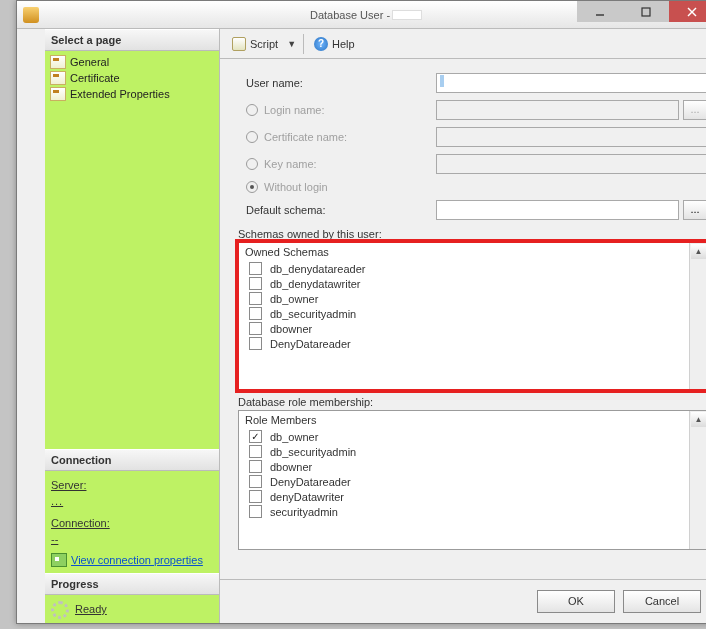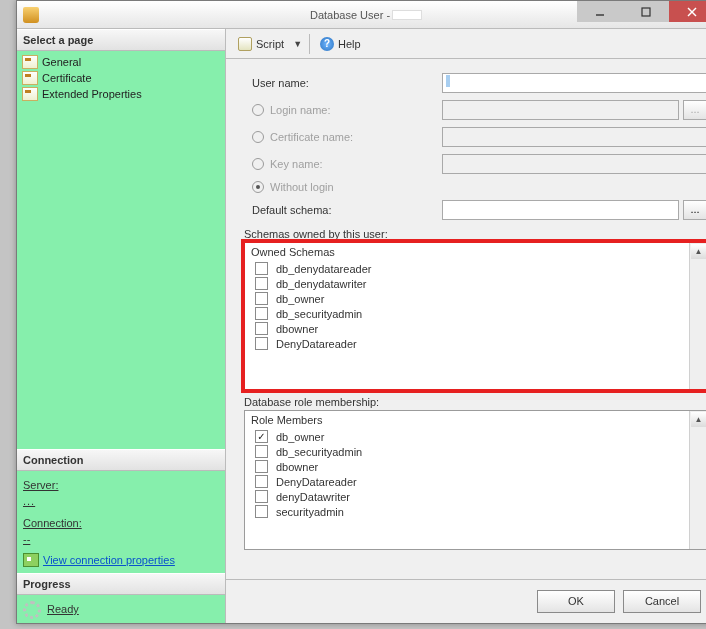--- a/index.html
+++ b/index.html
@@ -8,21 +8,21 @@
 .titlebar { height: 28px; background: linear-gradient(#fff,#e6e6e6); border-bottom: 1px solid #bbb; display: flex; align-items: center; position: relative; }
 .titlebar .db-icon { width: 16px; height: 16px; margin-left: 6px; background: linear-gradient(#f8d070,#d09020); border-radius: 2px 2px 3px 3px; }
 .titlebar .title-text { position: absolute; left: 50%; transform: translateX(-50%); color: #555; font-size: 12px; }
 .title-caption { display:inline-flex; align-items:center; gap:2px; }
 .title-smudge { display:inline-block; width:30px; height:10px; background:#fff; border:1px solid #ddd; }
 .winbtns { position: absolute; right: 0; top: 0; display: flex; }
 .winbtn { width: 46px; height: 21px; display: flex; align-items: center; justify-content: center; color: #333; background:#c9c9c9; }
 .winbtn.close { background: #c8504f; color: #fff; }
 .winbtn svg { width: 10px; height: 10px; }
 .body { display: flex; height: calc(100% - 28px); }
-.leftcol { width: 209px; border-right: 1px solid #bbb; display: flex; flex-direction: column; background:#86efac; }
+.leftcol { width: 175px; border-right: 1px solid #bbb; display: flex; flex-direction: column; background:#bef264;margin-left:28px; }
 .panehead { background: linear-gradient(#f7f7f7,#e2e2e2); border-top: 1px solid #fff; border-bottom: 1px solid #bbb; padding: 4px 6px; font-weight: bold; color:#333; }
 .navlist { padding: 3px 3px 6px 3px; }
 .navitem { display: flex; align-items: center; gap: 4px; padding: 1px 2px; color:#222; }
 .pgicon { width: 16px; height: 14px; background: linear-gradient(#fff,#f0f0d0); border:1px solid #c9b060; position:relative; }
 .pgicon::after { content:""; position:absolute; left:2px; top:2px; width:6px; height:3px; background:#c08020; }
 .connection-block { padding: 6px 6px 4px 6px; font-size:11px; color:#333;text-decoration:underline; }
 .conn-label { padding: 2px 0; }
 .dots { letter-spacing:1px; }
 .link { color: #0a52cc; text-decoration: underline; display:inline-flex; align-items:center; gap:4px; }
 .net-icon { width:16px; height:14px; background:#8dd060; border:1px solid #4a9030; position:relative; }

